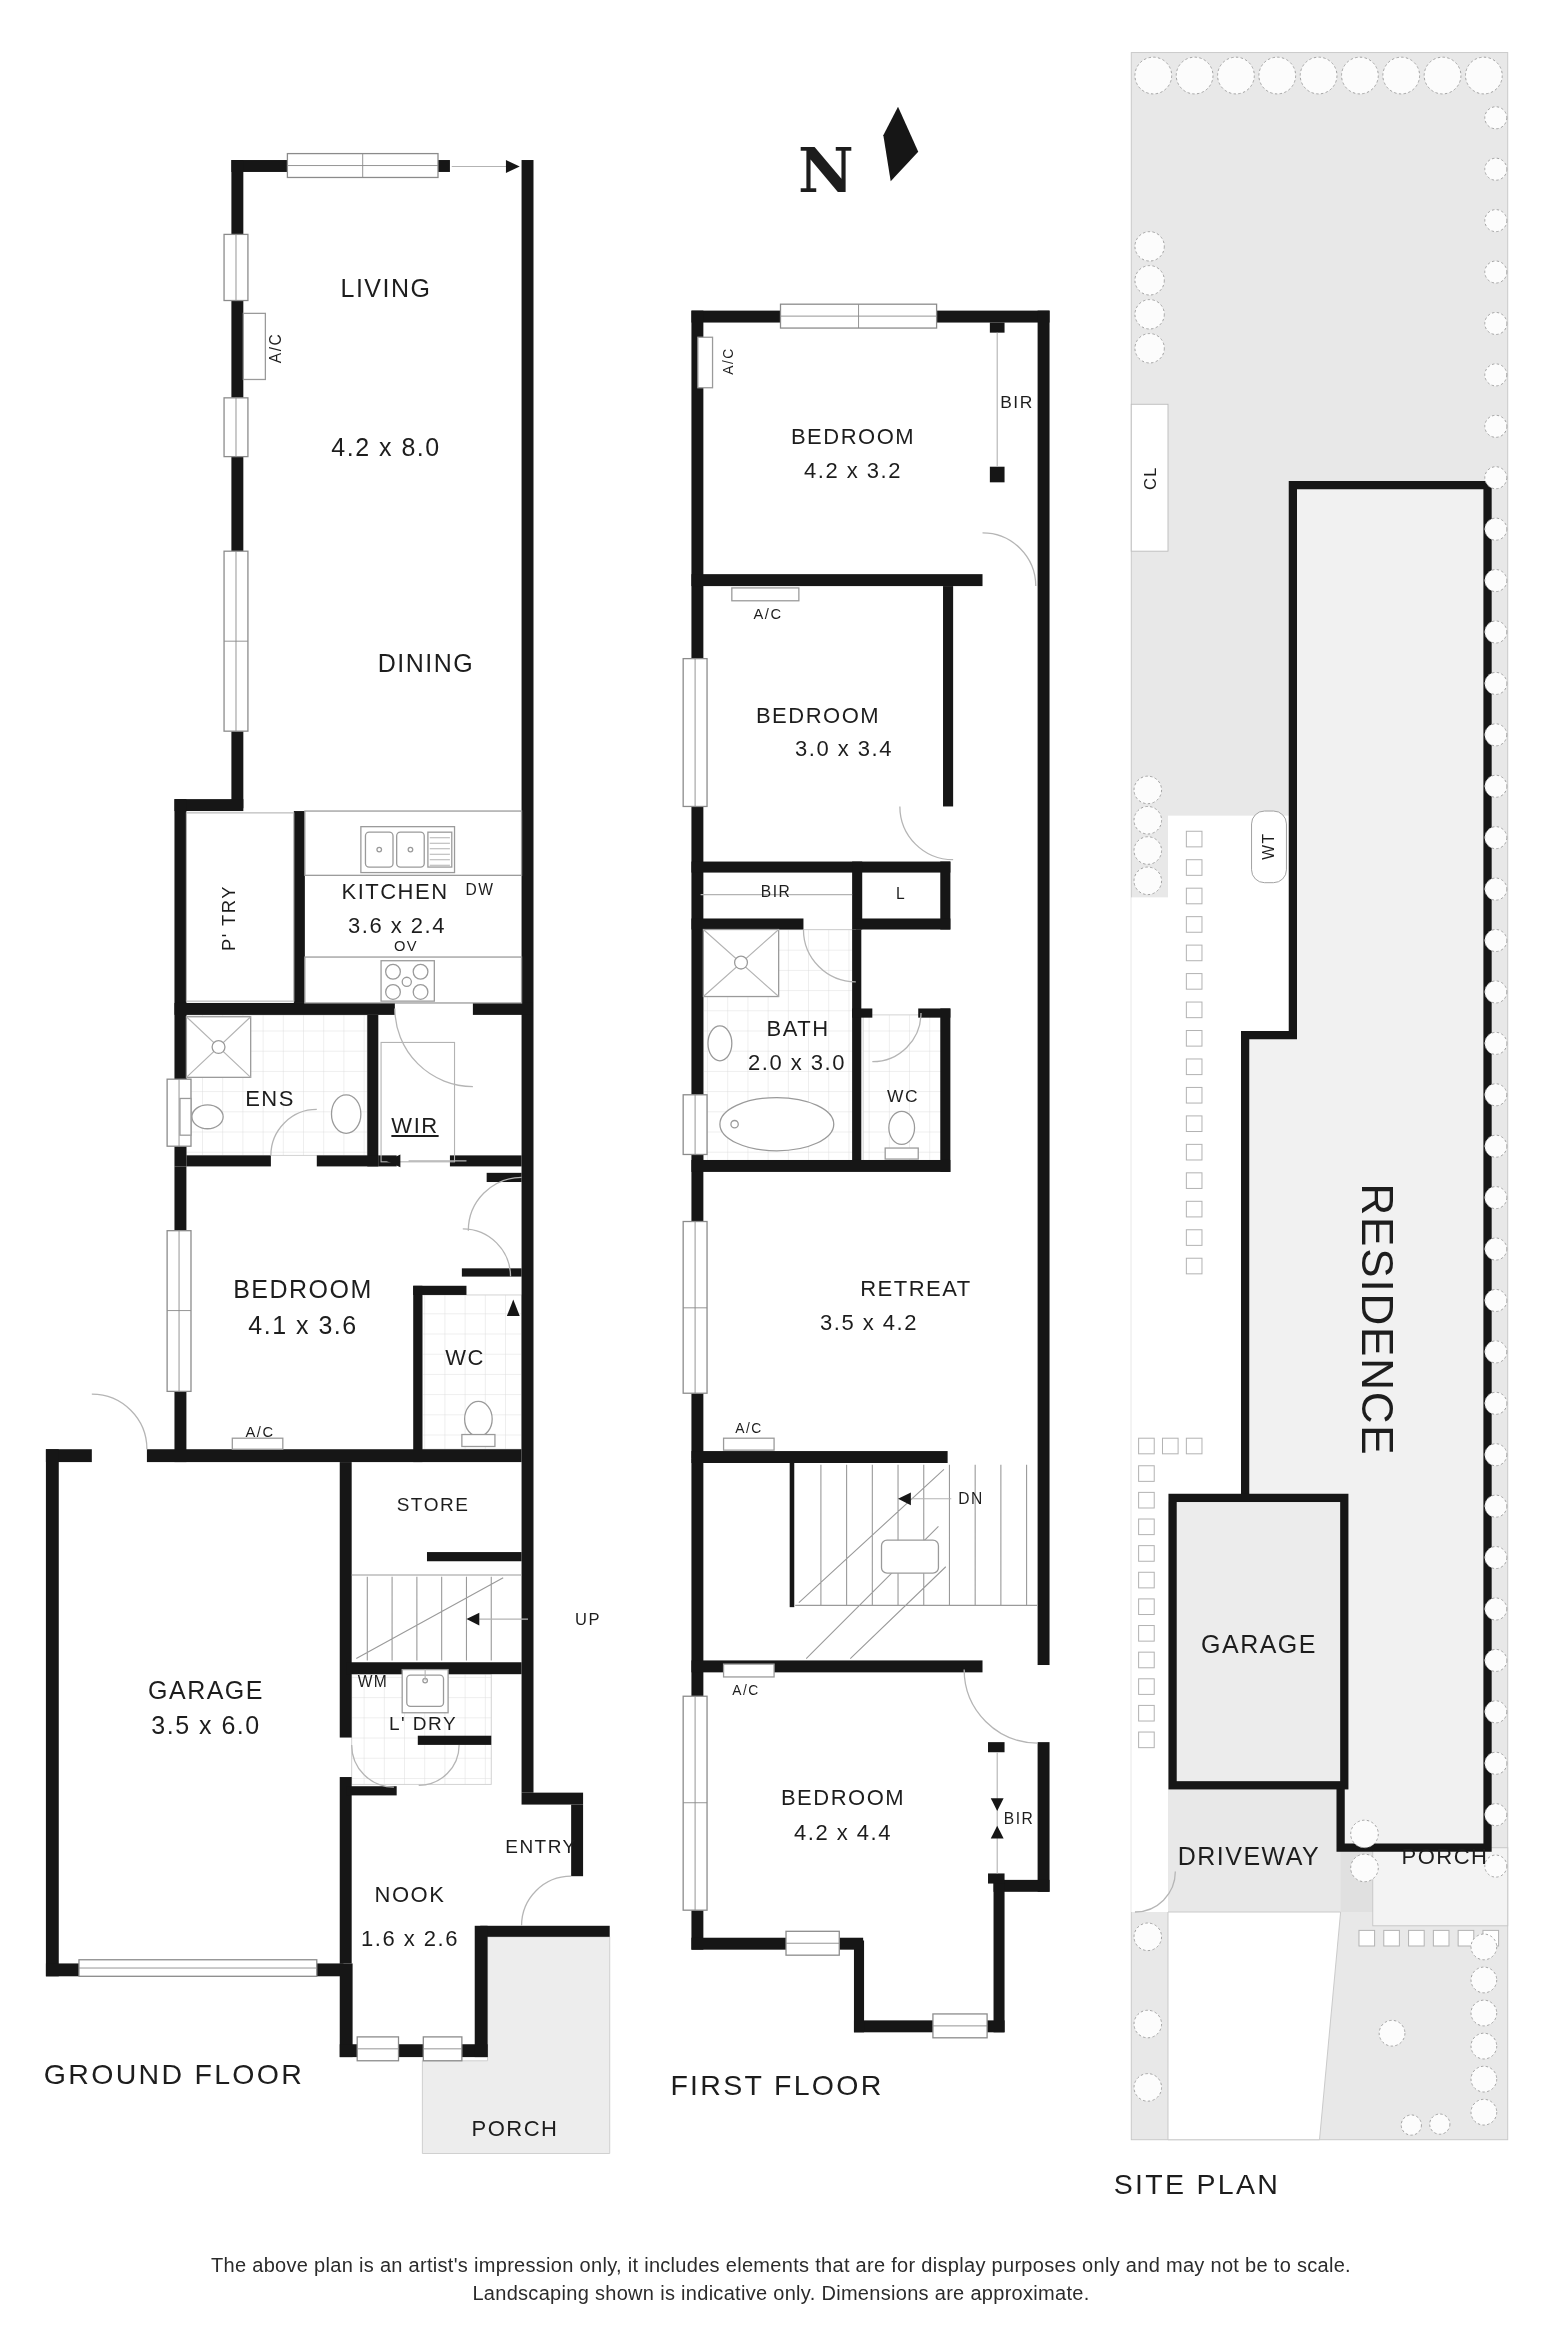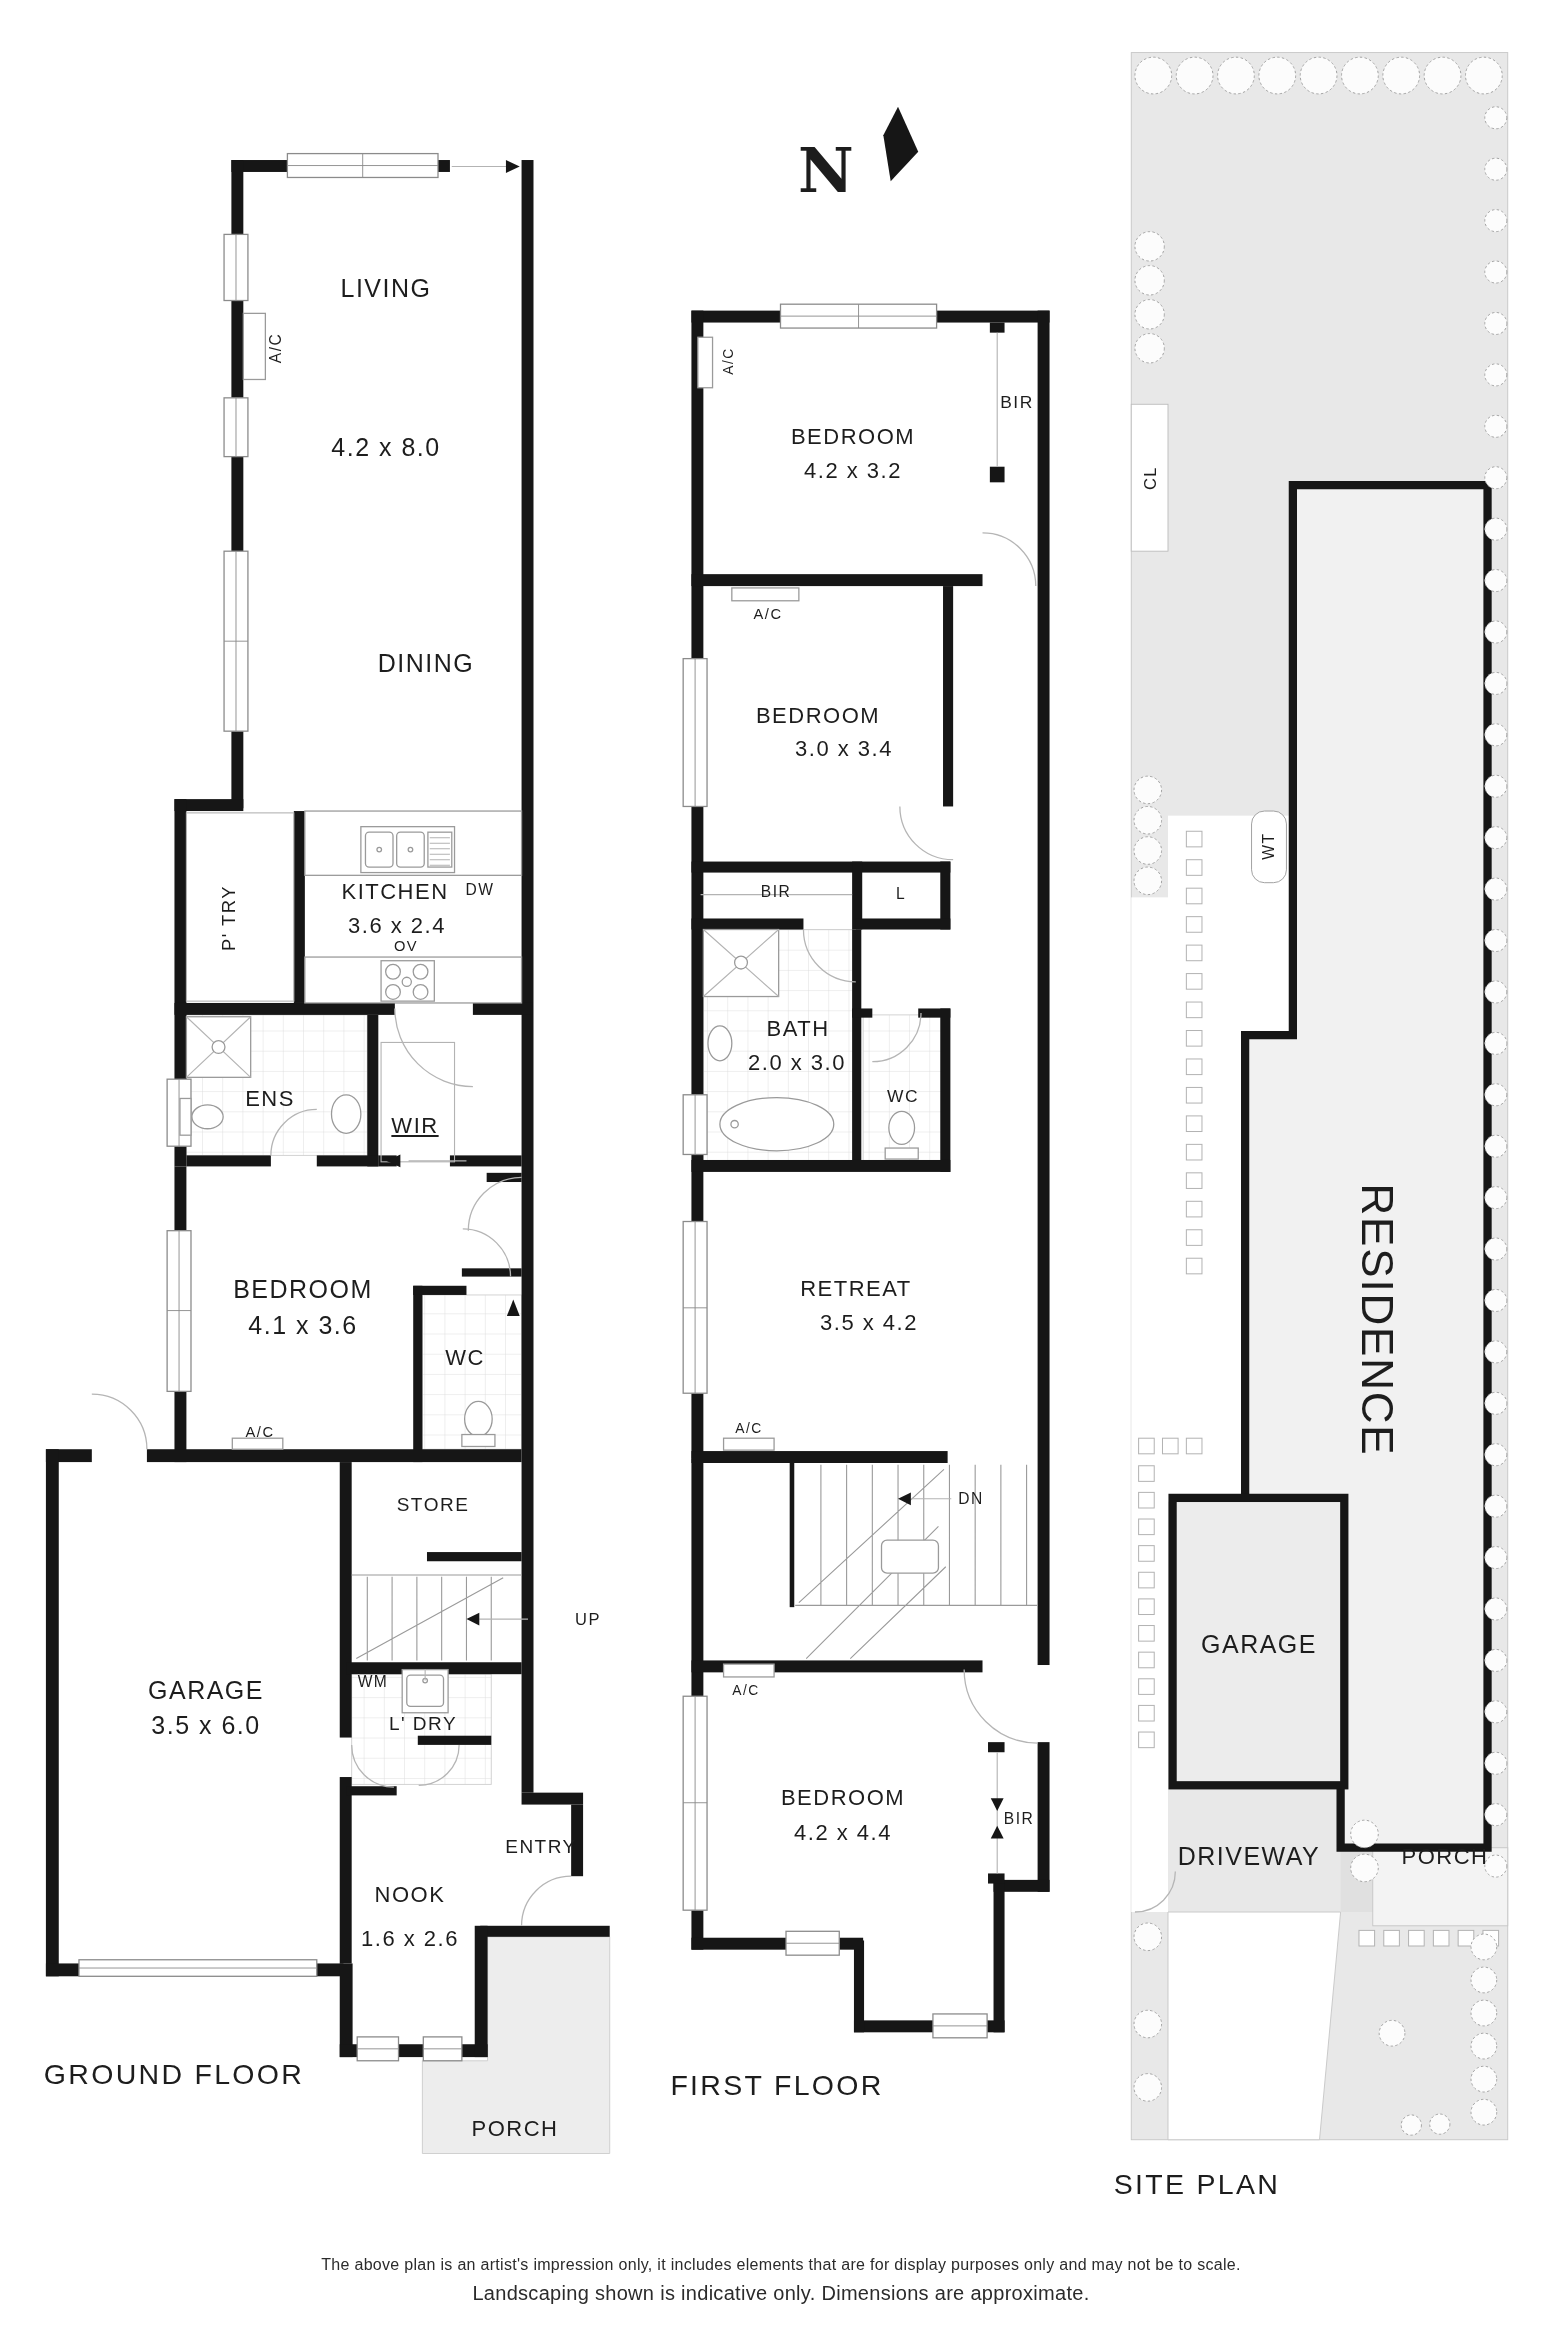--- a/index.html
+++ b/index.html
@@ -444,35 +444,35 @@
 <div class="lbl" style="left:853px;top:471px;font-size:22px;">4.2 x 3.2</div>
 <div class="lbl" style="left:1017px;top:402px;font-size:17.4px;">BIR</div>
 <div class="lbl" style="left:768px;top:614px;font-size:14.7px;">A/C</div>
 <div class="lbl" style="left:818px;top:716px;font-size:22px;">BEDROOM</div>
 <div class="lbl" style="left:844px;top:749px;font-size:22px;">3.0 x 3.4</div>
 <div class="lbl" style="left:776px;top:892px;font-size:15.6px;">BIR</div>
 <div class="lbl" style="left:901px;top:894px;font-size:15.6px;">L</div>
 <div class="lbl" style="left:798px;top:1029px;font-size:22px;">BATH</div>
 <div class="lbl" style="left:797px;top:1063px;font-size:22px;">2.0 x 3.0</div>
 <div class="lbl" style="left:903px;top:1096px;font-size:17.4px;">WC</div>
-<div class="lbl" style="left:856px;top:1289px;font-size:22px;">RETREAT</div>
+<div class="lbl" style="left:916px;top:1289px;font-size:22px;">RETREAT</div>
 <div class="lbl" style="left:869px;top:1323px;font-size:22px;">3.5 x 4.2</div>
 <div class="lbl" style="left:749px;top:1428px;font-size:13.8px;">A/C</div>
 <div class="lbl" style="left:971px;top:1499px;font-size:15.6px;">DN</div>
 <div class="lbl" style="left:746px;top:1690px;font-size:13.8px;">A/C</div>
 <div class="lbl" style="left:843px;top:1798px;font-size:22px;">BEDROOM</div>
 <div class="lbl" style="left:843px;top:1833px;font-size:22px;">4.2 x 4.4</div>
 <div class="lbl" style="left:1019px;top:1819px;font-size:15.6px;">BIR</div>
 <div class="lbl ttl" style="left:777px;top:2085px;font-size:28.5px;text-align:center;">FIRST FLOOR</div>
 
 <div class="lbl v" style="left:1150px;top:478px;font-size:16.5px;">CL</div>
 <div class="lbl v" style="left:1269px;top:846px;font-size:15.6px;">WT</div>
 <div class="lbl v2" style="left:1377px;top:1320px;font-size:44px;letter-spacing:1.8px;">RESIDENCE</div>
 <div class="lbl" style="left:1259px;top:1644px;font-size:25px;">GARAGE</div>
 <div class="lbl" style="left:1445px;top:1857px;font-size:22px;">PORCH</div>
 <div class="lbl" style="left:1249px;top:1856px;font-size:25px;">DRIVEWAY</div>
 <div class="lbl ttl" style="left:1197px;top:2184px;font-size:28.5px;">SITE PLAN</div>
 
-<div class="lbl disc" style="left:781px;top:2265px;font-size:16px;text-align:center;">The above plan is an artist's impression only, it includes elements that are for display purposes only and may not be to scale.</div>
+<div class="lbl disc" style="left:781px;top:2265px;font-size:20px;text-align:center;">The above plan is an artist's impression only, it includes elements that are for display purposes only and may not be to scale.</div>
 <div class="lbl disc" style="left:781px;top:2293px;font-size:20px;">Landscaping shown is indicative only. Dimensions are approximate.</div>
 
 </div>
 
 
 </body></html>

